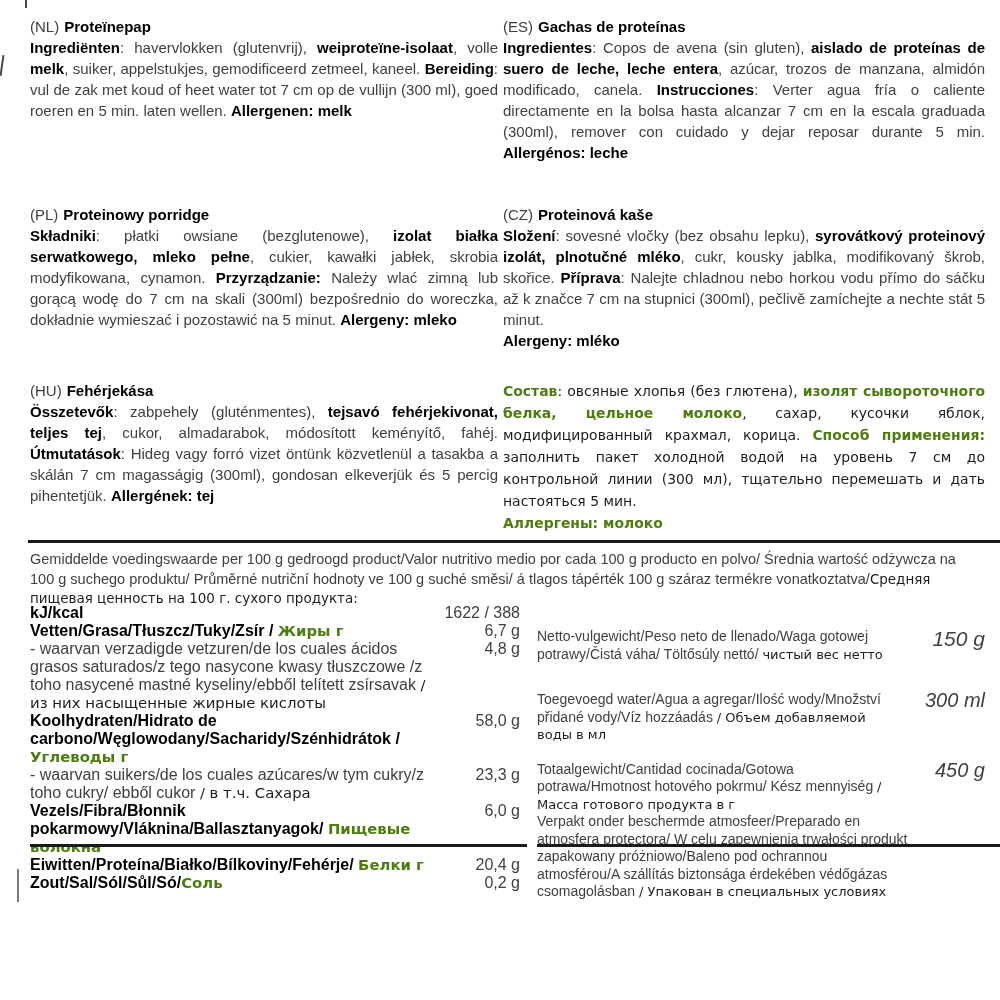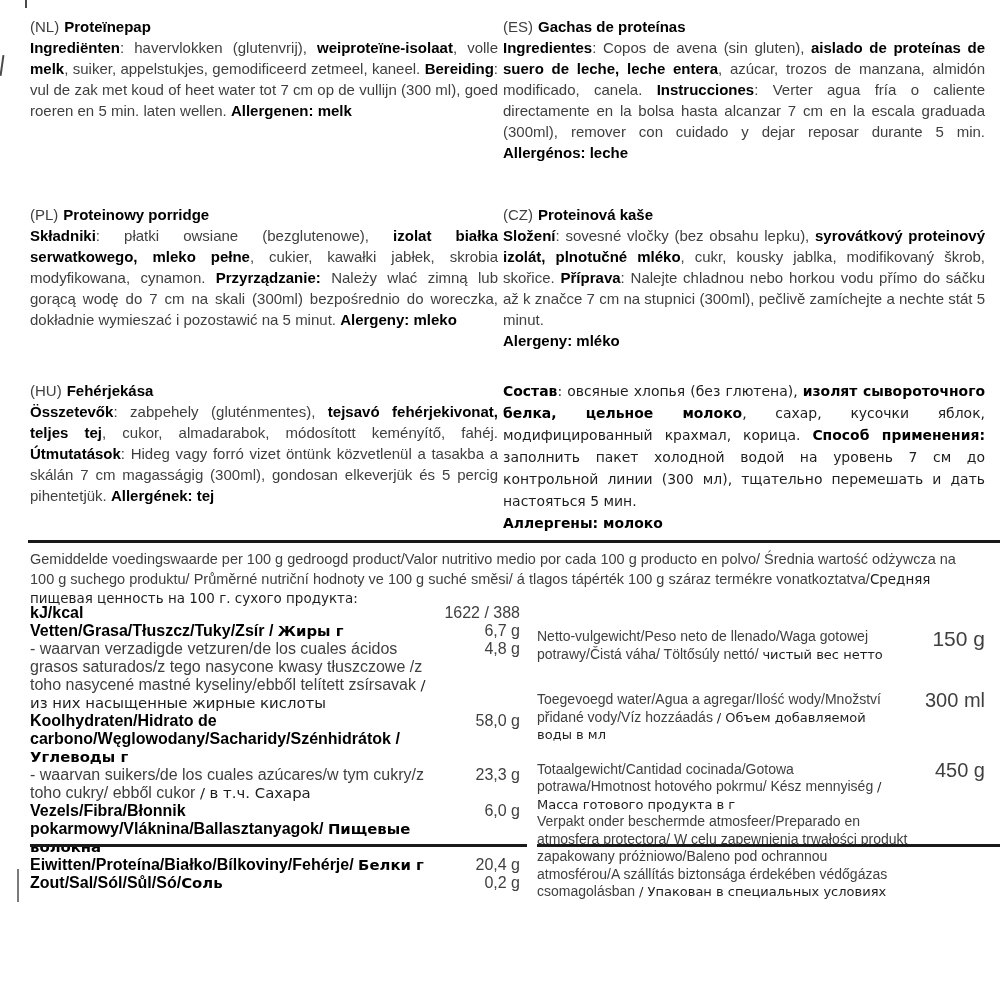--- a/index.html
+++ b/index.html
@@ -18,21 +18,21 @@
   .b-pl{left:30px;top:204px;width:468px;}
   .b-cz{left:503px;top:204px;width:482px;}
   .b-hu{left:30px;top:380px;width:468px;}
   .b-ru{left:503px;top:380px;width:482px;}
   .block-title{white-space:nowrap;}
   .tag{color:#3f3f3f;font-weight:400;margin-right:5px;}
   .title-text{color:#000;font-weight:700;}
   p.body{margin:0;text-align:justify;}
   .b{font-weight:700;color:#000;}
   .cy{font-family:"DejaVu Sans",sans-serif;font-size:0.93em;color:#1d1d1d;}
-  .cy.b{color:#000000;}
+  .cy.b{color:#4d7c0f;}
 
   
   .rule{position:absolute;height:3px;background:#1a1a1a;}
   .rule-top{left:28px;right:0;top:540px;}
   .rule-bl{left:30px;top:844px;width:497px;}
   .rule-br{left:537px;right:0;top:844px;}
 
   
   .nut-header{position:absolute;left:30px;top:550px;width:942px;font-size:14.5px;line-height:19.5px;color:#3f3f3f;}
 
@@ -41,21 +41,21 @@
   .nrow{display:flex;align-items:flex-start;font-size:16px;line-height:18px;}
   .nlabel{flex:1;}
   .nvalue{white-space:nowrap;padding-left:8px;min-width:80px;text-align:right;color:#3f3f3f;}
 
   
   .nut-right{position:absolute;left:537px;top:604px;width:448px;}
   .prow{display:flex;align-items:flex-start;font-size:14px;line-height:17.5px;}
   .prow.gap-lg{margin-bottom:28px;margin-top:24px;}
   .prow.gap-md{margin-bottom:17px;gap:18px;}
   .plabel{flex:1;}
-  .pvalue{white-space:nowrap;padding-left:10px;min-width:66px;text-align:right;color:#3f3f3f;}
+  .pvalue{white-space:nowrap;padding-left:10px;min-width:66px;text-align:right;color:#3f3f3f;font-style:italic;}
   .pvalue.big{font-size:21px;line-height:22px;}
   .pvalue.med{font-size:20px;line-height:18px;}
 
   
   .mark{position:absolute;background:#4a4a4a;}
   .mark-top{left:25px;top:0;width:2px;height:8px;}
   .mark-left{left:1px;top:55px;width:2px;height:21px;transform:rotate(8deg);}
   .mark-bottom{left:17px;top:869px;width:2px;height:33px;background:#7a7a7a;}
 </style>
 </head>

